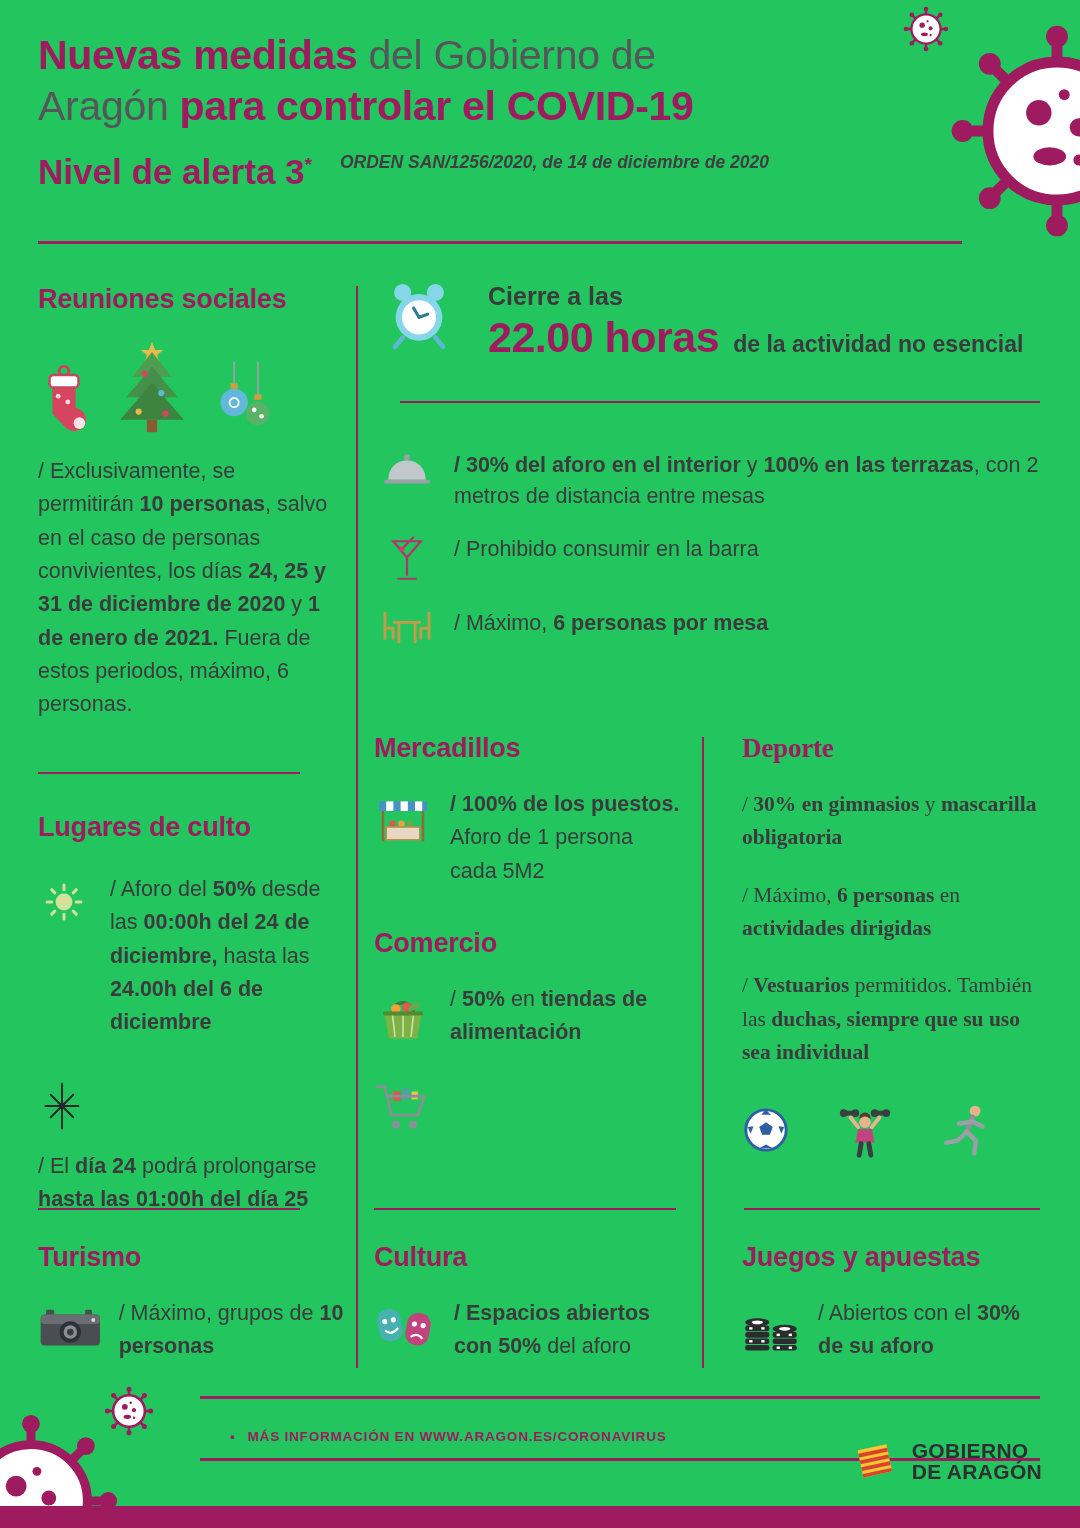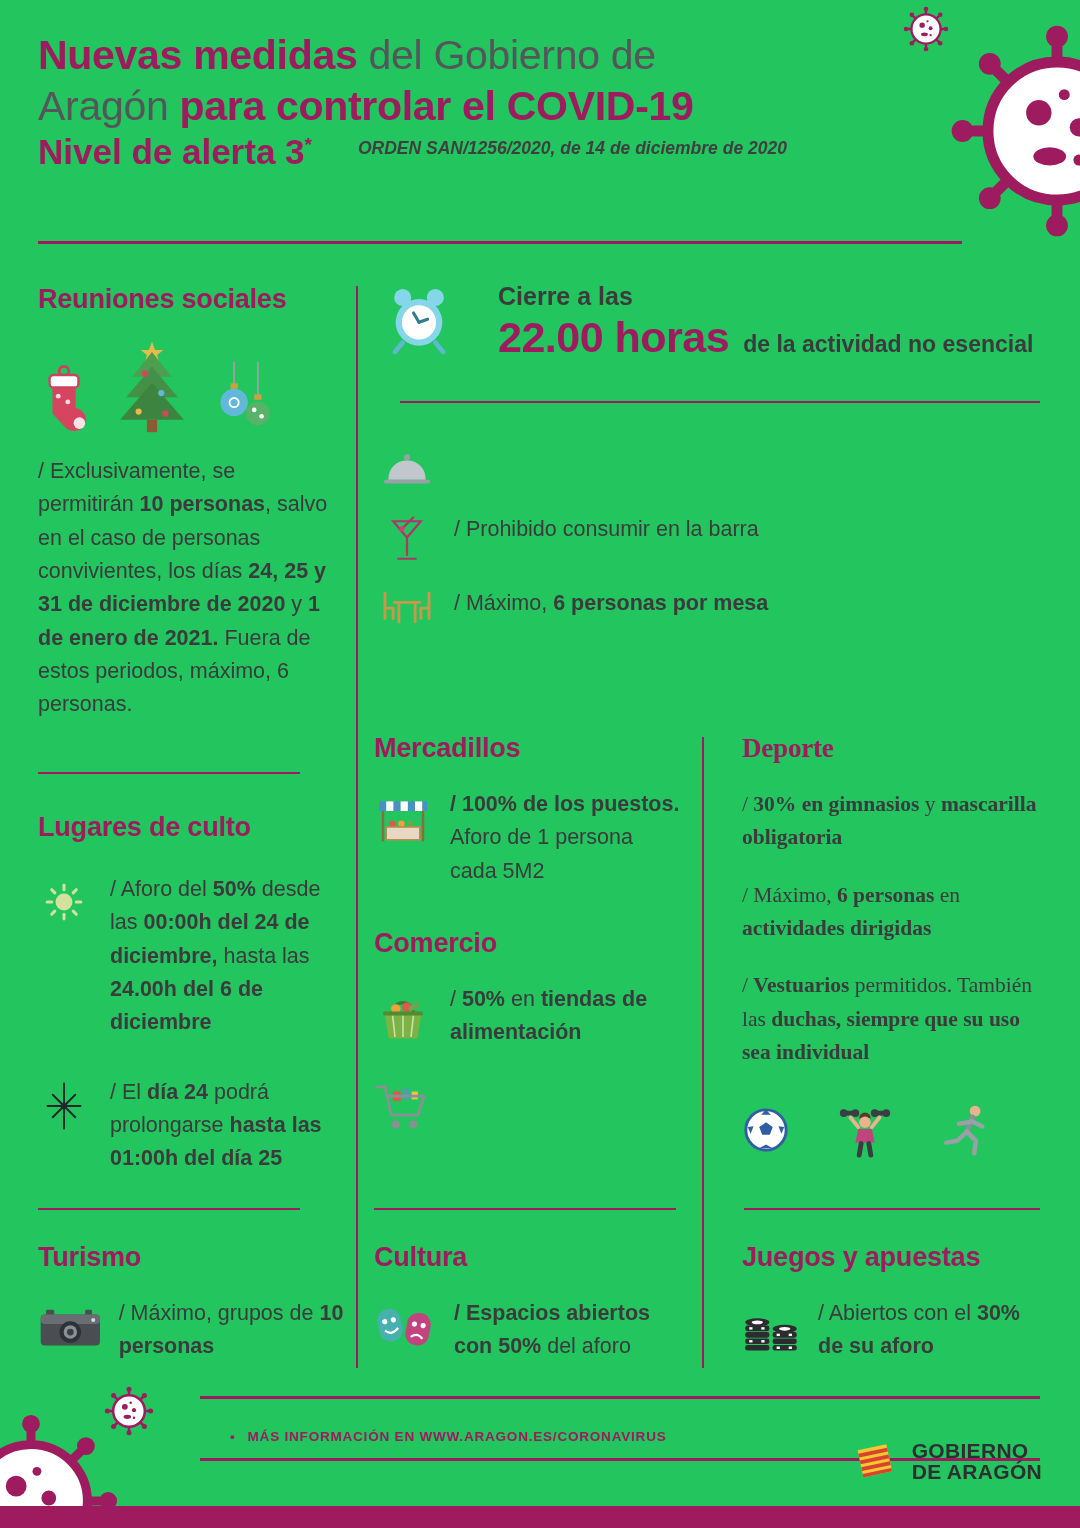--- a/index.html
+++ b/index.html
@@ -11,21 +11,21 @@
   body{margin:0;background:#e9e9e9;font-family:"Liberation Sans",sans-serif;}
   .page{position:relative;width:1080px;height:1528px;margin:0 auto;background:#22c55e;overflow:hidden;color:var(--text);}
   .accent{color:var(--accent);}
   .muted{color:var(--muted);font-weight:400;}
   .b{font-weight:700;}
 
   
   .header{position:absolute;left:38px;top:30px;width:900px;}
   .title{margin:0;font-size:41px;line-height:1.24;white-space:pre-line;font-weight:400;letter-spacing:-.3px;}
   .title .accent{font-weight:800;}
-  .alert-row{display:flex;align-items:center;gap:46px;}
+  .alert-row{display:flex;align-items:flex-start;gap:28px;margin-top:20px;}
   .alert{font-size:35px;font-weight:600;color:var(--accent);}
   .alert sup{font-size:19px;}
   .order{font-size:17.5px;font-style:italic;font-weight:600;color:#3f3f42;padding-bottom:7px;}
 
   .rule{position:absolute;background:var(--accent);}
   .rule-header{left:38px;top:241px;width:924px;height:3px;}
   .rule-cierre{left:400px;top:401px;width:640px;height:2px;}
   .rule-l1{left:38px;top:772px;width:262px;height:2px;}
   .rule-l2{left:38px;top:1208px;width:262px;height:2px;}
   .rule-m{left:374px;top:1208px;width:302px;height:2px;}
@@ -38,28 +38,28 @@
   .txt{margin:0;font-size:21.5px;line-height:1.55;color:var(--text);}
 
   
   .sec-reuniones{left:38px;top:284px;width:298px;}
   .xmas-row{display:flex;align-items:flex-end;gap:24px;margin:18px 0 6px;height:106px;}
   .sec-reuniones .txt{margin-top:16px;}
 
   .sec-culto{left:38px;top:812px;width:302px;}
   .flex-item{display:flex;gap:20px;align-items:flex-start;}
   .culto-i1{margin-top:30px;}
-  .culto-i2{margin-top:36px;}
+  .culto-i2{margin-top:36px;flex-direction:column;}
   .icon-col{flex:0 0 52px;display:flex;justify-content:center;padding-top:6px;}
 
   .sec-turismo{left:38px;top:1242px;width:310px;}
   .turismo-item{display:flex;gap:16px;margin-top:24px;align-items:flex-start;}
 
   
-  .sec-cierre{left:384px;top:278px;width:660px;display:flex;gap:44px;align-items:center;}
+  .sec-cierre{left:384px;top:278px;width:660px;display:flex;gap:34px;align-items:flex-start;}
   .cierre-l1{font-size:25px;font-weight:700;margin-top:4px;}
   .cierre-l2{display:flex;align-items:baseline;gap:14px;margin-top:2px;}
   .cierre-time{font-size:43px;font-weight:800;color:var(--accent);letter-spacing:-.5px;}
   .cierre-suffix{font-size:23px;font-weight:700;}
 
   
   .sec-hosteleria{left:378px;top:428px;width:668px;}
   .host-item{display:flex;gap:18px;margin-top:22px;align-items:flex-start;}
   .host-item .icon-col{flex:0 0 58px;padding-top:0;}
   .host-item .txt{line-height:1.45;}
@@ -282,20 +282,21 @@
 
   <section class="sec sec-hosteleria">
     <div class="host-item">
       <span class="icon-col">
         <svg width="56" height="42" viewBox="0 0 90 64">
           <circle cx="45" cy="10" r="5" fill="#9aa0a8"></circle>
           <path d="M15 46 C15 27 28 15 45 15 C62 15 75 27 75 46 Z" fill="#c2c7cd"></path>
           <rect x="8" y="46" width="74" height="6" rx="3" fill="#9aa0a8"></rect>
         </svg>
       </span>
+      <p class="txt"><span class="b">/ 30% del aforo en el interior</span><span> y </span><span class="b">100% en las terrazas</span><span>, con 2 metros de distancia entre mesas</span></p>
     </div>
     <div class="host-item">
       <span class="icon-col">
         <svg width="40" height="52" viewBox="0 0 64 80">
           <g stroke="#b0356d" stroke-width="3.5" fill="none" stroke-linecap="round">
             <path d="M10 10 H54 L32 36 Z"></path>
             <line x1="32" y1="36" x2="32" y2="64"></line>
             <line x1="18" y1="70" x2="46" y2="70"></line>
             <line x1="42" y1="4" x2="24" y2="22"></line>
           </g>

